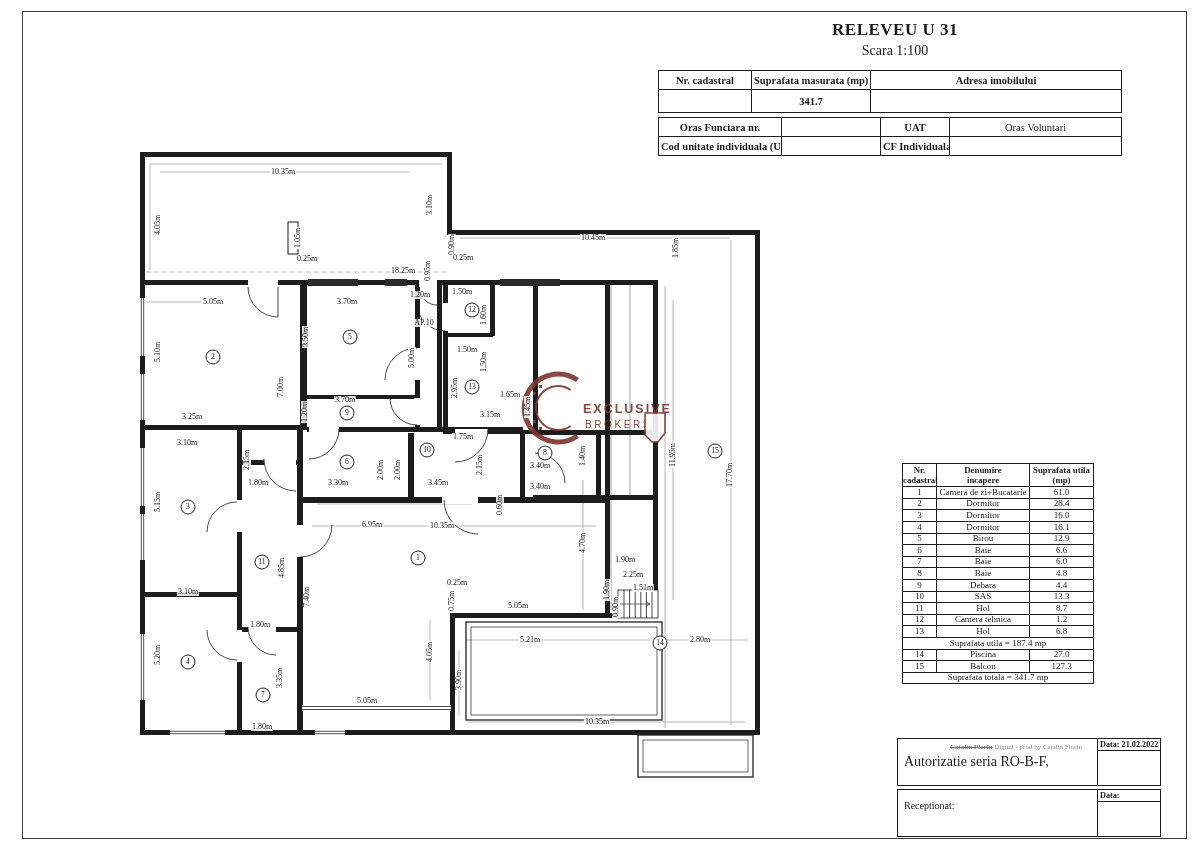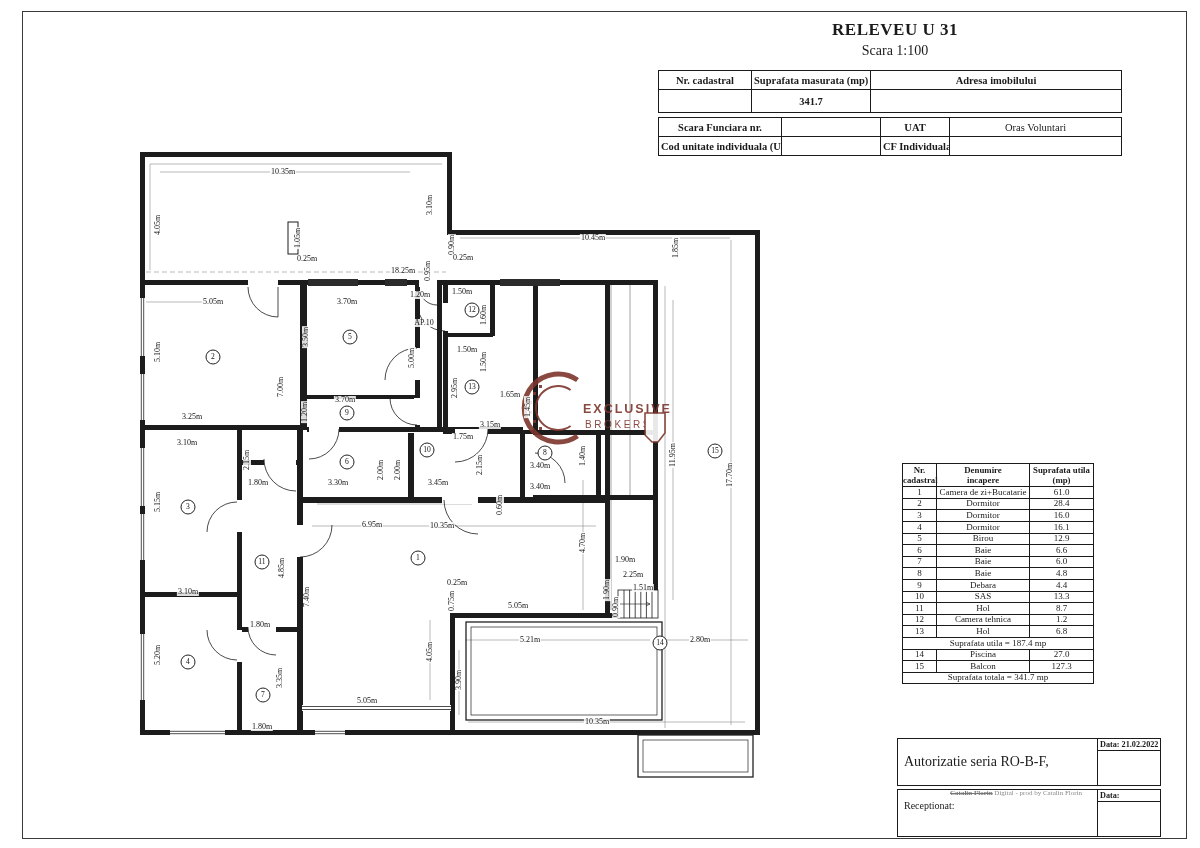--- a/index.html
+++ b/index.html
@@ -23,21 +23,21 @@
   #roomstbl th{border:1px solid #1b1b1b;font-size:8.8px;font-weight:bold;white-space:pre-line;padding:1px 0;line-height:1.15;}
   #roomstbl td{border:1px solid #1b1b1b;font-size:9px;text-align:center;padding:0 1px;height:10.6px;line-height:1.05;white-space:nowrap;overflow:hidden;}
   
   .fbox{position:absolute;border:1.2px solid #1b1b1b;background:#fff;}
   #fbox1{left:897px;top:738px;width:262px;height:46px;}
   #fbox2{left:897px;top:789px;width:262px;height:46px;}
   .fcell-l{position:absolute;left:6px;top:0;right:64px;bottom:0;font-size:14px;display:flex;align-items:center;}
   .fcell-r{position:absolute;right:0;top:0;width:62px;bottom:0;border-left:1px solid #1b1b1b;}
   .fdate{border-bottom:1px solid #1b1b1b;font-size:8.2px;font-weight:bold;padding:1px 2px;white-space:nowrap;}
   #received-label{position:absolute;left:6px;top:2px;font-size:10px;margin-top:8px;}
-  #signature{position:absolute;left:950px;top:789px;width:215px;font-size:7px;color:#8a8a8a;filter:blur(.4px);white-space:nowrap;}
+  #signature{position:absolute;left:950px;top:743px;width:215px;font-size:7px;color:#8a8a8a;filter:blur(.4px);white-space:nowrap;}
   #signature .nm{text-decoration:line-through;font-weight:bold;color:#777;}
   
   #plan-overlay{position:absolute;left:0;top:0;width:1200px;height:848px;pointer-events:none;}
   .dim{position:absolute;font-size:8px;line-height:1;background:rgba(255,255,255,.85);padding:0 1px;
        transform:translate(-50%,-50%);white-space:nowrap;color:#141414;}
   .dim.v{transform:translate(-50%,-50%) rotate(-90deg);}
   .marker{position:absolute;width:13px;height:13px;border:1px solid #222;border-radius:50%;
           font-size:7.6px;line-height:12px;text-align:center;background:#fff;
           transform:translate(-50%,-50%);color:#141414;}
   svg{position:absolute;left:0;top:0;}
@@ -62,21 +62,21 @@
       <td></td>
       <td>341.7</td>
       <td></td>
     </tr>
   </tbody>
     </table>
 
   <table id="tbl2" class="hdrtbl">
     <tbody>
         <tr>
-      <td class="b" style="width:118px">Scara Funciara nr.</td>
+      <td class="b" style="width:118px">Oras Funciara nr.</td>
       <td style="width:94px"></td>
       <td class="b" style="width:64px">UAT</td>
       <td>Oras Voluntari</td>
     </tr>
     <tr>
       <td class="b">Cod unitate individuala (UI)</td>
       <td></td>
       <td class="b">CF Individuala</td>
       <td></td>
     </tr>
@@ -249,21 +249,21 @@
       <span class="dim v" style="left: 306px; top: 337px;">3.50m</span>
       <span class="dim v" style="left: 412px; top: 358px;">5.00m</span>
       <span class="dim v" style="left: 281px; top: 387px;">7.00m</span>
       <span class="dim" style="left: 345px; top: 400px;">3.70m</span>
       <span class="dim v" style="left: 305px; top: 412px;">1.20m</span>
       <span class="dim" style="left: 467px; top: 350px;">1.50m</span>
       <span class="dim v" style="left: 484px; top: 362px;">1.50m</span>
       <span class="dim v" style="left: 455px; top: 388px;">2.95m</span>
       <span class="dim" style="left: 510px; top: 395px;">1.65m</span>
       <span class="dim v" style="left: 528px; top: 407px;">1.45m</span>
-      <span class="dim" style="left: 490px; top: 425px; font-family: Liberation Serif, serif;">3.15m</span>
+      <span class="dim" style="left: 490px; top: 415px; font-family: Liberation Serif, serif;">3.15m</span>
       <span class="dim" style="left: 463px; top: 437px;">1.75m</span>
       <span class="dim v" style="left: 247px; top: 460px;">2.15m</span>
       <span class="dim" style="left: 258px; top: 483px;">1.80m</span>
       <span class="dim" style="left: 338px; top: 483px;">3.30m</span>
       <span class="dim v" style="left: 381px; top: 470px;">2.00m</span>
       <span class="dim v" style="left: 398px; top: 470px;">2.00m</span>
       <span class="dim" style="left: 438px; top: 483px;">3.45m</span>
       <span class="dim v" style="left: 480px; top: 465px;">2.15m</span>
       <span class="dim" style="left: 372px; top: 504px; margin-top: 21px;">6.95m</span>
       <span class="dim v" style="left: 500px; top: 505px;">0.60m</span>

